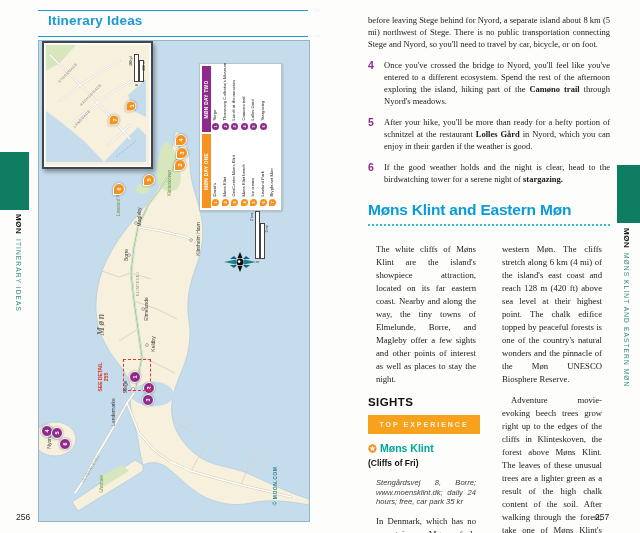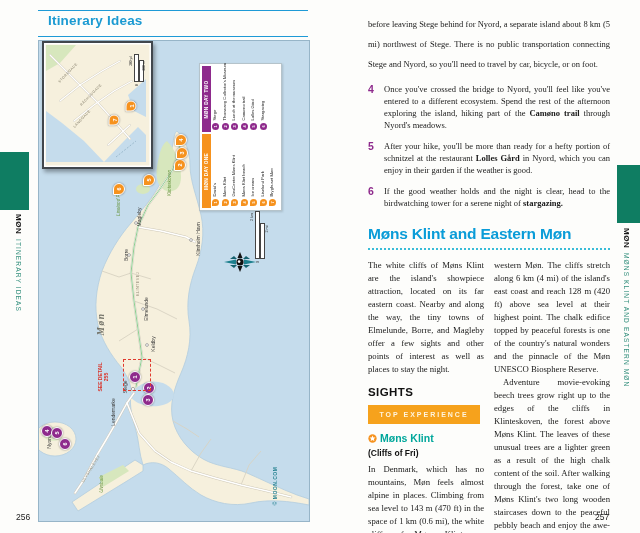--- a/index.html
+++ b/index.html
@@ -91,30 +91,30 @@
       font-family:"Liberation Sans",sans-serif;font-size:3.8px;color:#333;white-space:nowrap;}
   .sb-inset{left:86px;top:5px;width:16px;height:44px;z-index:7;}
   .sb-inset .sb-lab{font-size:3.2px;}
   .compass{position:absolute;left:184px;top:204px;z-index:4;}
   .map-credit{position:absolute;left:236px;top:445px;z-index:4;
       transform:translate(-50%,-50%) rotate(-90deg);
       font-family:"Liberation Sans",sans-serif;font-weight:bold;font-size:5px;
       color:#23808f;letter-spacing:.5px;white-space:nowrap;}
   
   .rp{position:absolute;left:368px;top:0;width:242px;}
-  .rp-intro{margin:14px 0 0 0;font-size:8.5px;line-height:20px;text-align:justify;}
+  .rp-intro{margin:14px 0 0 0;font-size:8.5px;line-height:12px;text-align:justify;}
   .step{position:relative;margin:9px 0 0 16px;font-size:8.5px;line-height:12px;text-align:justify;}
   .step .stepnum{position:absolute;left:-16px;top:0;
       font-family:"Liberation Sans",sans-serif;font-weight:bold;font-size:10.5px;color:#8e2a8c;}
   .rp-heading{margin:16px 0 0 0;font-family:"Liberation Sans",sans-serif;font-weight:bold;
       font-size:15.5px;letter-spacing:-0.2px;color:#0a9cd8;
       padding-bottom:5px;border-bottom:2px dotted #39bcd8;}
   .cols{display:flex;gap:10px;margin-top:9px;}
   .col{width:116px;font-size:8.7px;line-height:13px;text-align:justify;}
-  .col p{margin:0;}
+  .col p{margin:8px;}
   .col p.indent{text-indent:9px;}
   .sights-h{margin:10px 0 6px 0;font-family:"Liberation Sans",sans-serif;font-weight:bold;
       font-size:11.5px;letter-spacing:.4px;color:#111;}
   .topexp{width:112px;background:#f6a21c;color:#fff4dd;text-align:center;
       font-family:"Liberation Sans",sans-serif;font-weight:bold;font-size:7px;
       letter-spacing:2px;padding:3px 0;margin:2px 0 8px 0;}
   .sight-name{display:flex;align-items:center;gap:3px;
       font-family:"Liberation Sans",sans-serif;font-weight:bold;font-size:10.5px;color:#00a79b;}
   .star-ic{width:9px;height:9px;flex:none;}
   .sight-alt{font-family:"Liberation Sans",sans-serif;font-weight:bold;font-size:8.5px;
@@ -441,20 +441,21 @@
         <h3 class="sights-h">SIGHTS</h3>
         <div class="topexp">TOP EXPERIENCE</div>
         <div class="sight-name">
           <svg class="star-ic" viewBox="0 0 10 10">
             <circle cx="5" cy="5" r="4.6" fill="#f6921e"></circle>
             <path fill="#ffffff" d="M5,1.6 L5.95,3.75 L8.3,3.95 L6.5,5.5 L7.05,7.8 L5,6.55 L2.95,7.8 L3.5,5.5 L1.7,3.95 L4.05,3.75 Z"></path>
           </svg>
           <span>Møns Klint</span>
         </div>
         <div class="sight-alt">(Cliffs of Fri)</div>
+        <p class="sight-info">Stengårdsvej 8, Borre; www.moensklint.dk; daily 24 hours; free, car park 35 kr</p>
         <p>In Denmark, which has no mountains, Møn feels almost alpine in places. Climbing from sea level to 143 m (470 ft) in the space of 1 km (0.6 mi), the white cliffs of Møns Klint are melodramatic by Danish standards and seem to rise out of nowhere from the trees of</p>
       </div>
       <div class="col">
         <p>western Møn. The cliffs stretch along 6 km (4 mi) of the island's east coast and reach 128 m (420 ft) above sea level at their highest point. The chalk edifice topped by peaceful forests is one of the country's natural wonders and the pinnacle of the Møn UNESCO Biosphere Reserve.</p>
         <p class="indent">Adventure movie-evoking beech trees grow right up to the edges of the cliffs in Klinteskoven, the forest above Møns Klint. The leaves of these unusual trees are a lighter green as a result of the high chalk content of the soil. After walking through the forest, take one of Møns Klint's two long wooden staircases down to the peaceful pebbly beach and enjoy the awe-inspiring sight of the steep white slopes above.</p>
 
       </div>
     </div>
   </div>
 

